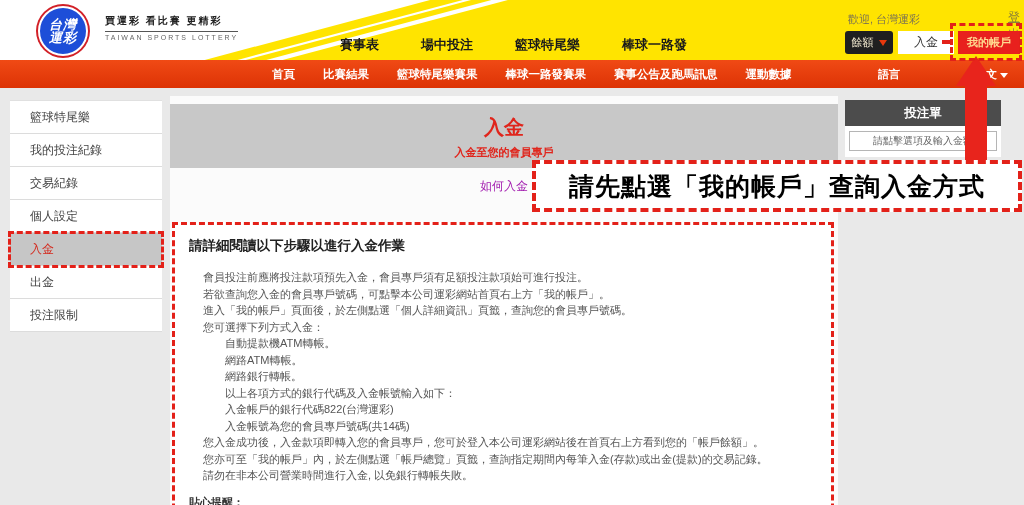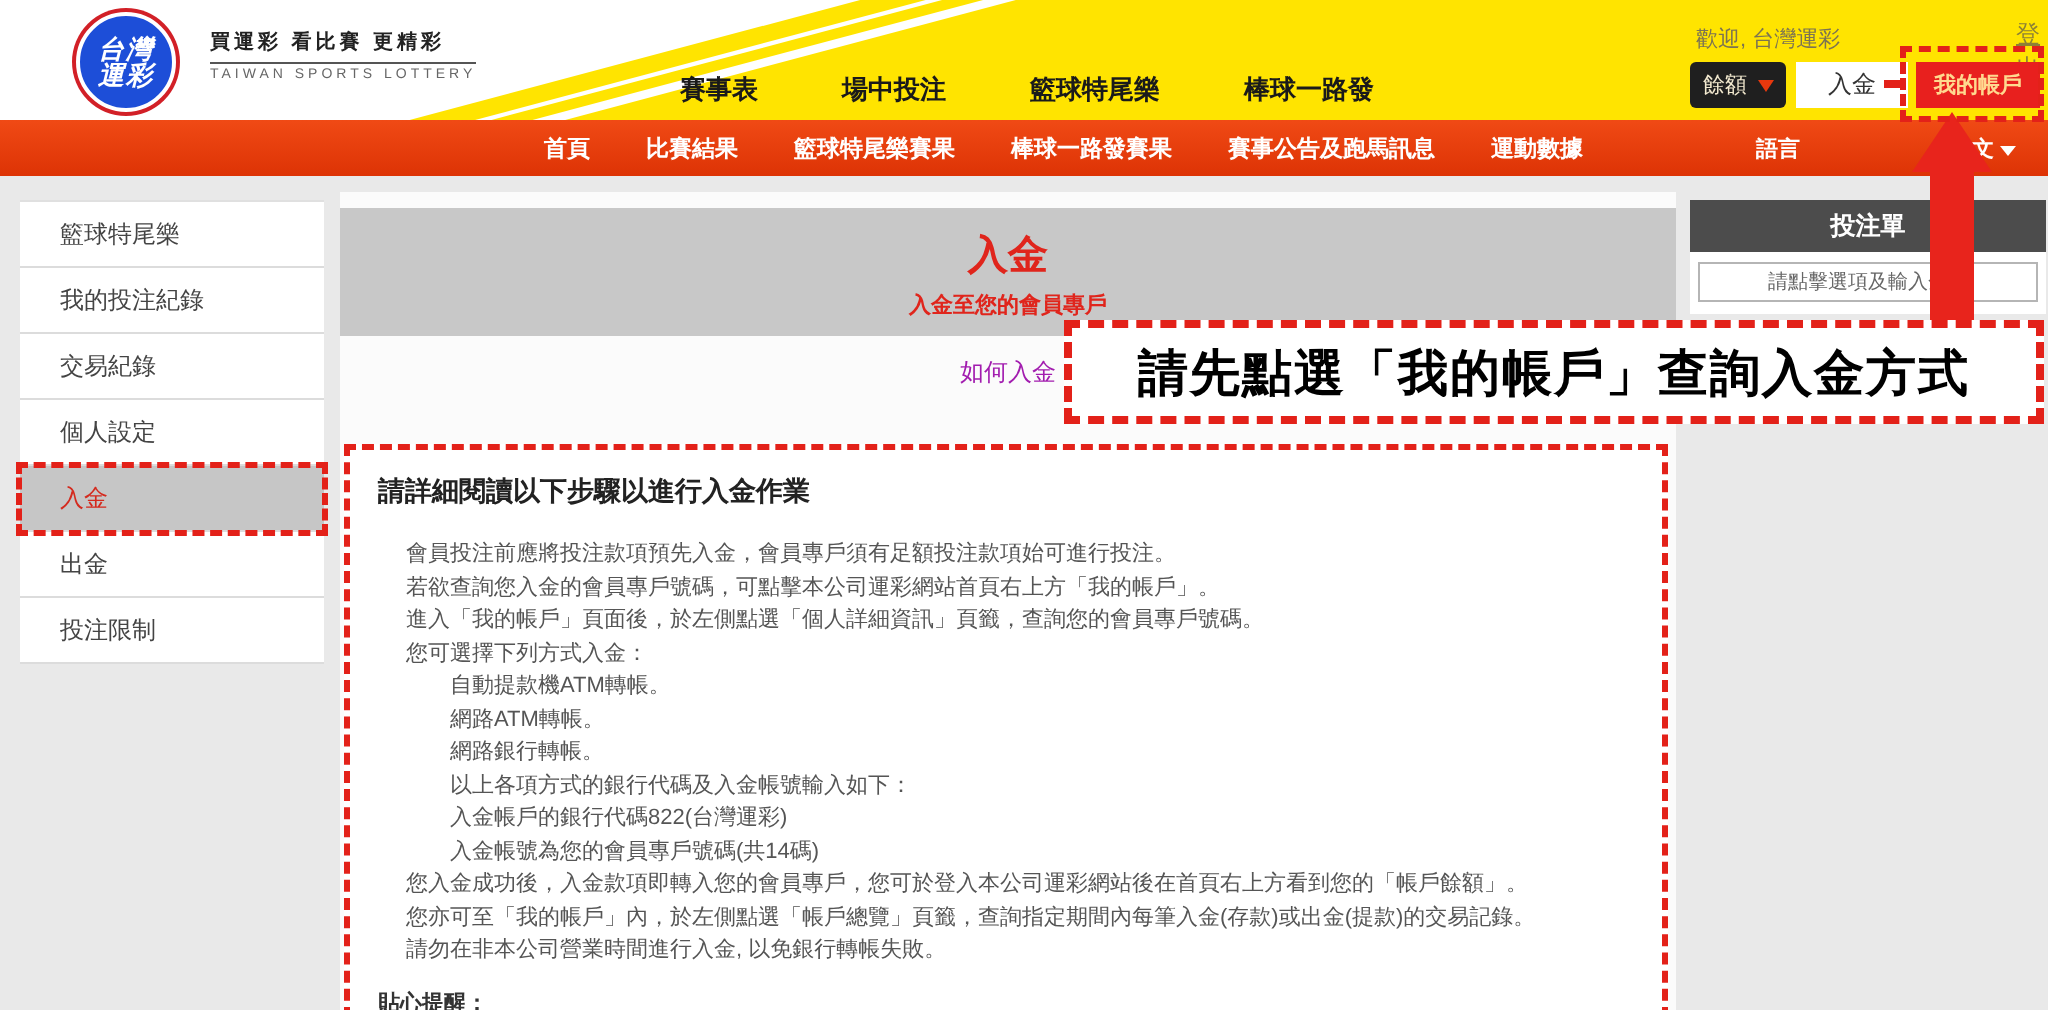--- a/index.html
+++ b/index.html
@@ -58,21 +58,21 @@
   .how-label{position:absolute;left:0;top:82px;width:668px;text-align:center;font-size:12px;color:#a21caf;}
   .content-box{position:absolute;left:2px;top:126px;width:662px;height:460px;background:#fff;
                border:3px dashed #e32119;padding:10px 14px;}
   .content-title{font-size:13.5px;font-weight:bold;color:#222;margin:2px 0 14px 0;}
   .line{font-size:11px;color:#555;line-height:16.5px;margin:0;}
   .ind1{margin-left:14px;}
   .ind2{margin-left:36px;}
   .reminder{margin-top:10px;}
   .reminder p{font-size:11px;font-weight:bold;color:#333;line-height:17px;margin:0;}
   
-  .betslip{position:absolute;left:845px;top:100px;width:178px;background:#fff;z-index:2;}
+  .betslip{position:absolute;left:845px;top:100px;width:156px;background:#fff;z-index:2;}
   .betslip-header{height:26px;background:#4c4c4c;color:#fff;font-size:12.5px;font-weight:bold;
                   display:flex;align-items:center;justify-content:center;}
   .betslip-body{padding:5px 4px 6px 4px;}
   .betslip-input{height:20px;border:1px solid #b5b5b5;display:flex;align-items:center;
                  justify-content:center;font-size:10px;color:#666;}
   
   .annotation{position:absolute;left:532px;top:160px;width:490px;height:52px;background:#fff;
               border:4px dashed #e32119;display:flex;align-items:center;justify-content:center;
               z-index:6;font-family:"DejaVu Serif","Liberation Serif",serif;
               font-size:25px;font-weight:bold;color:#000;letter-spacing:1px;white-space:nowrap;}

